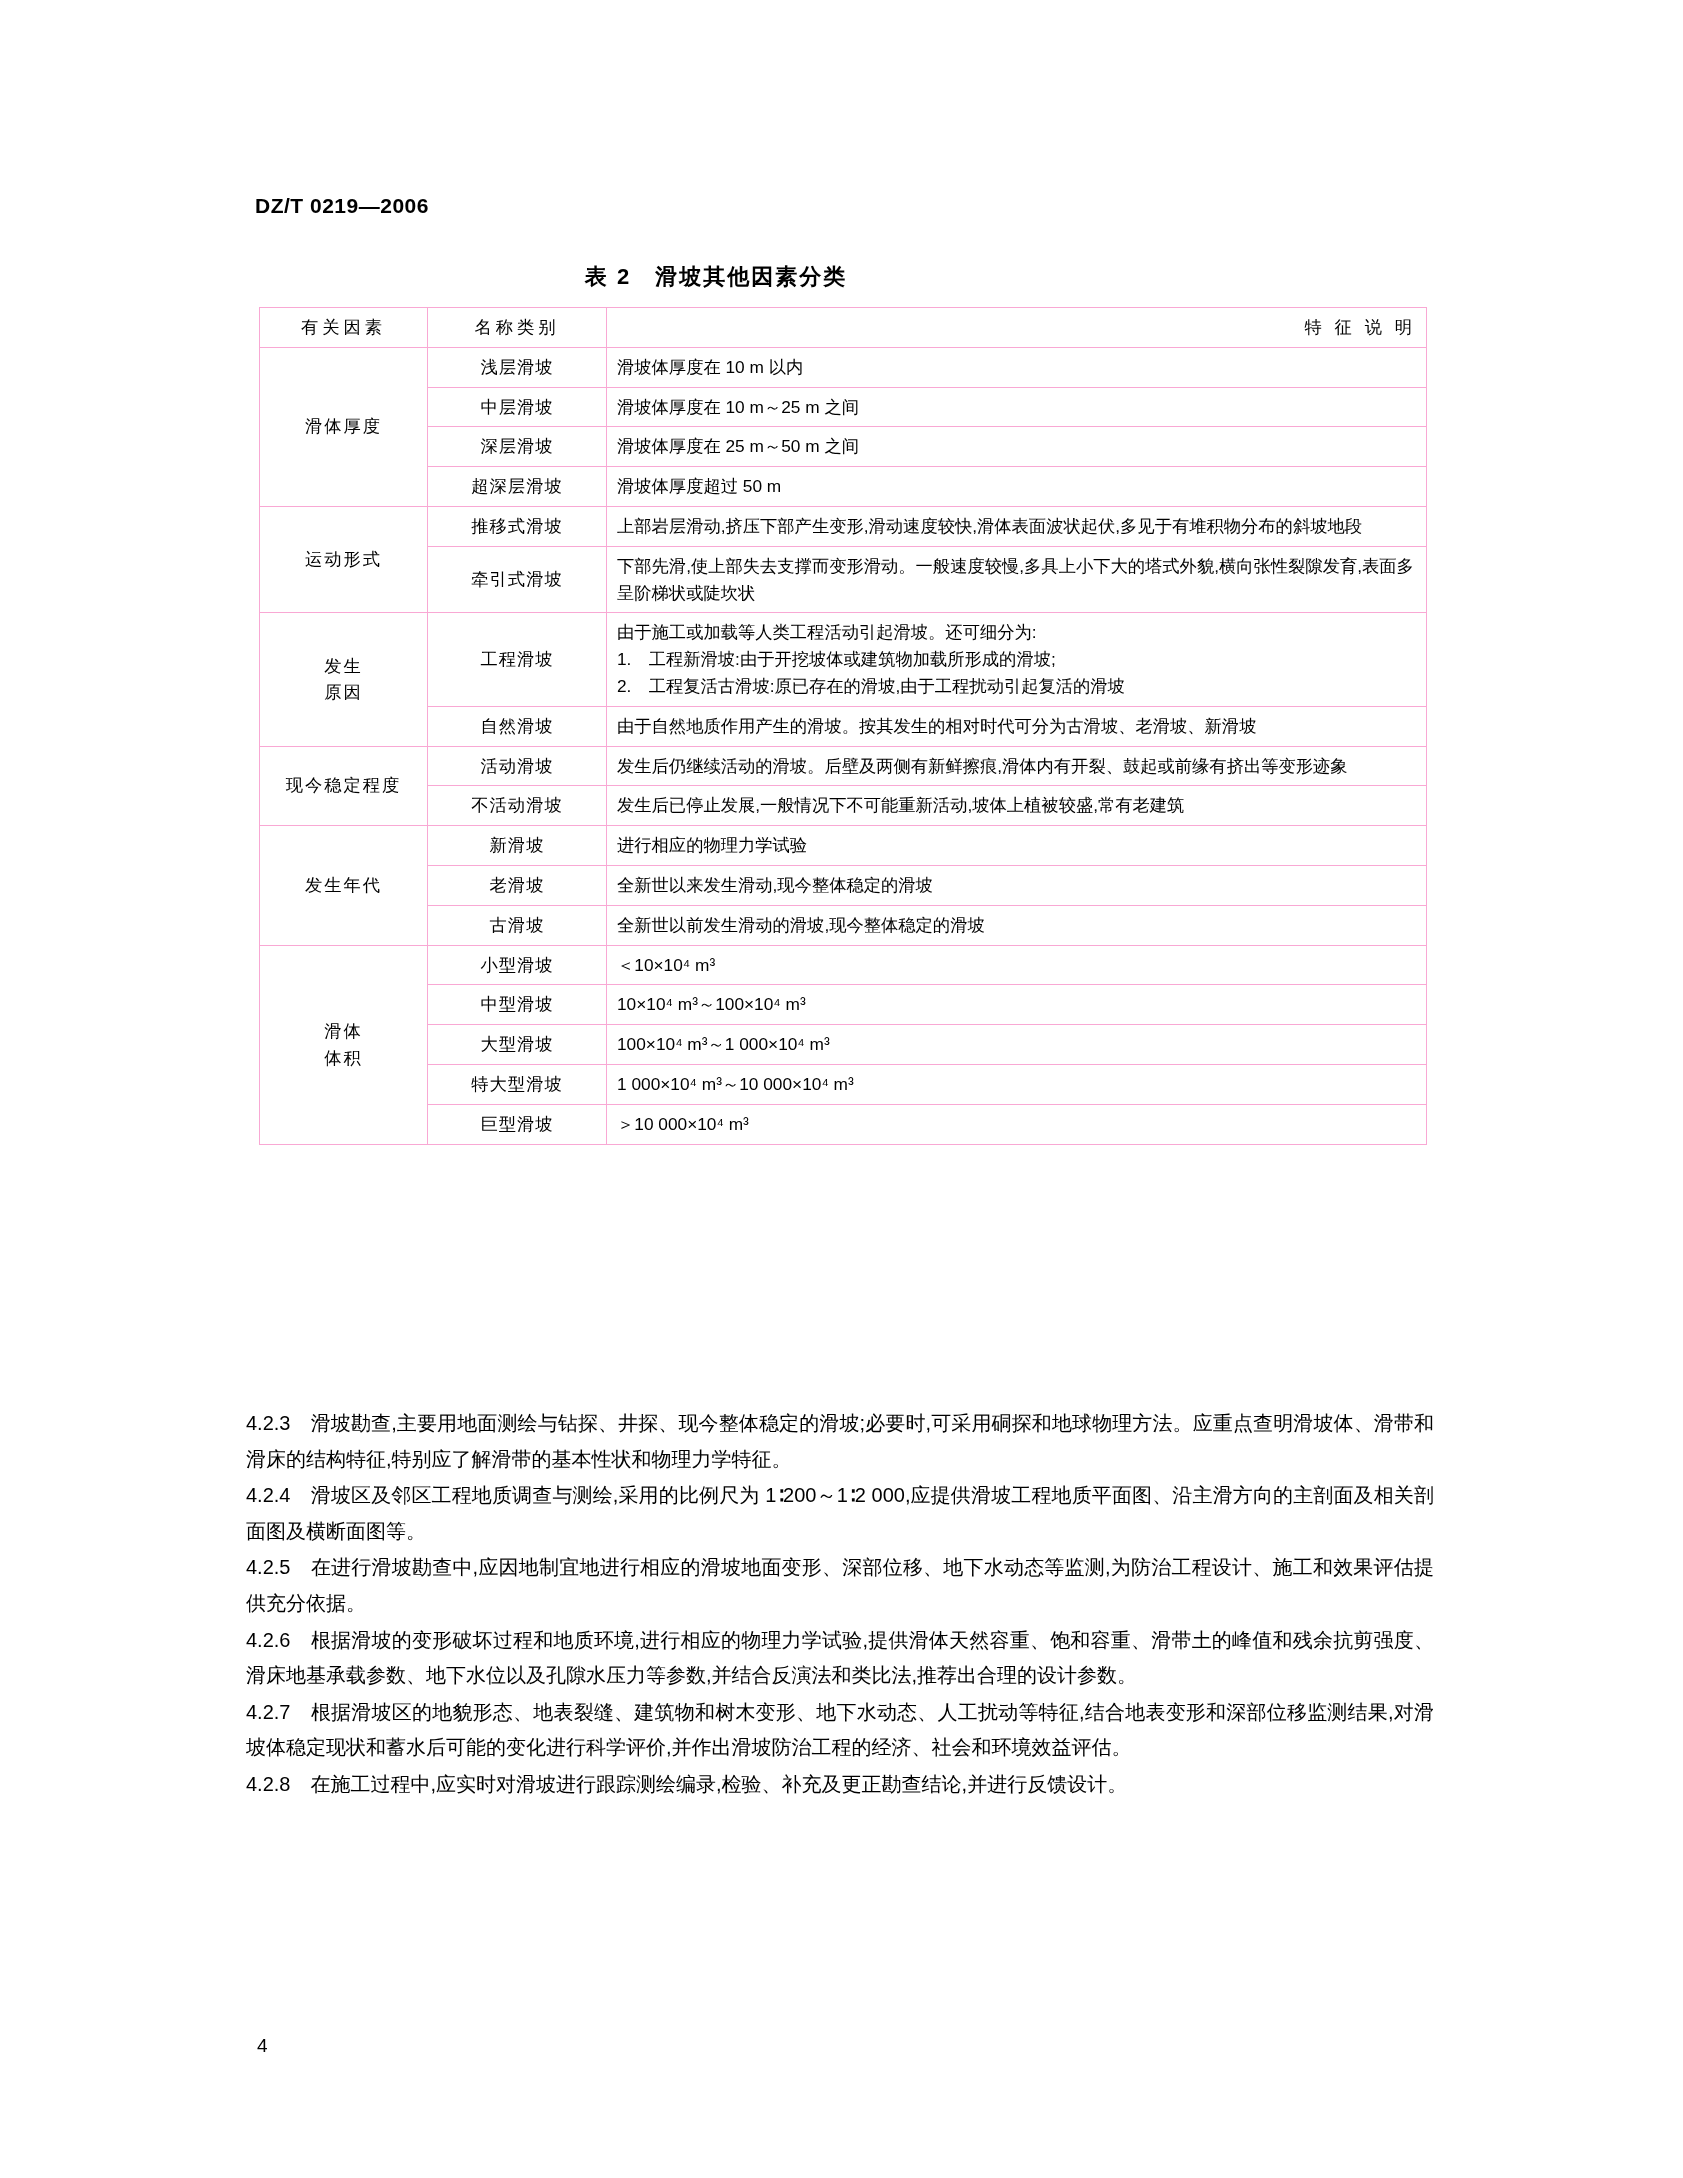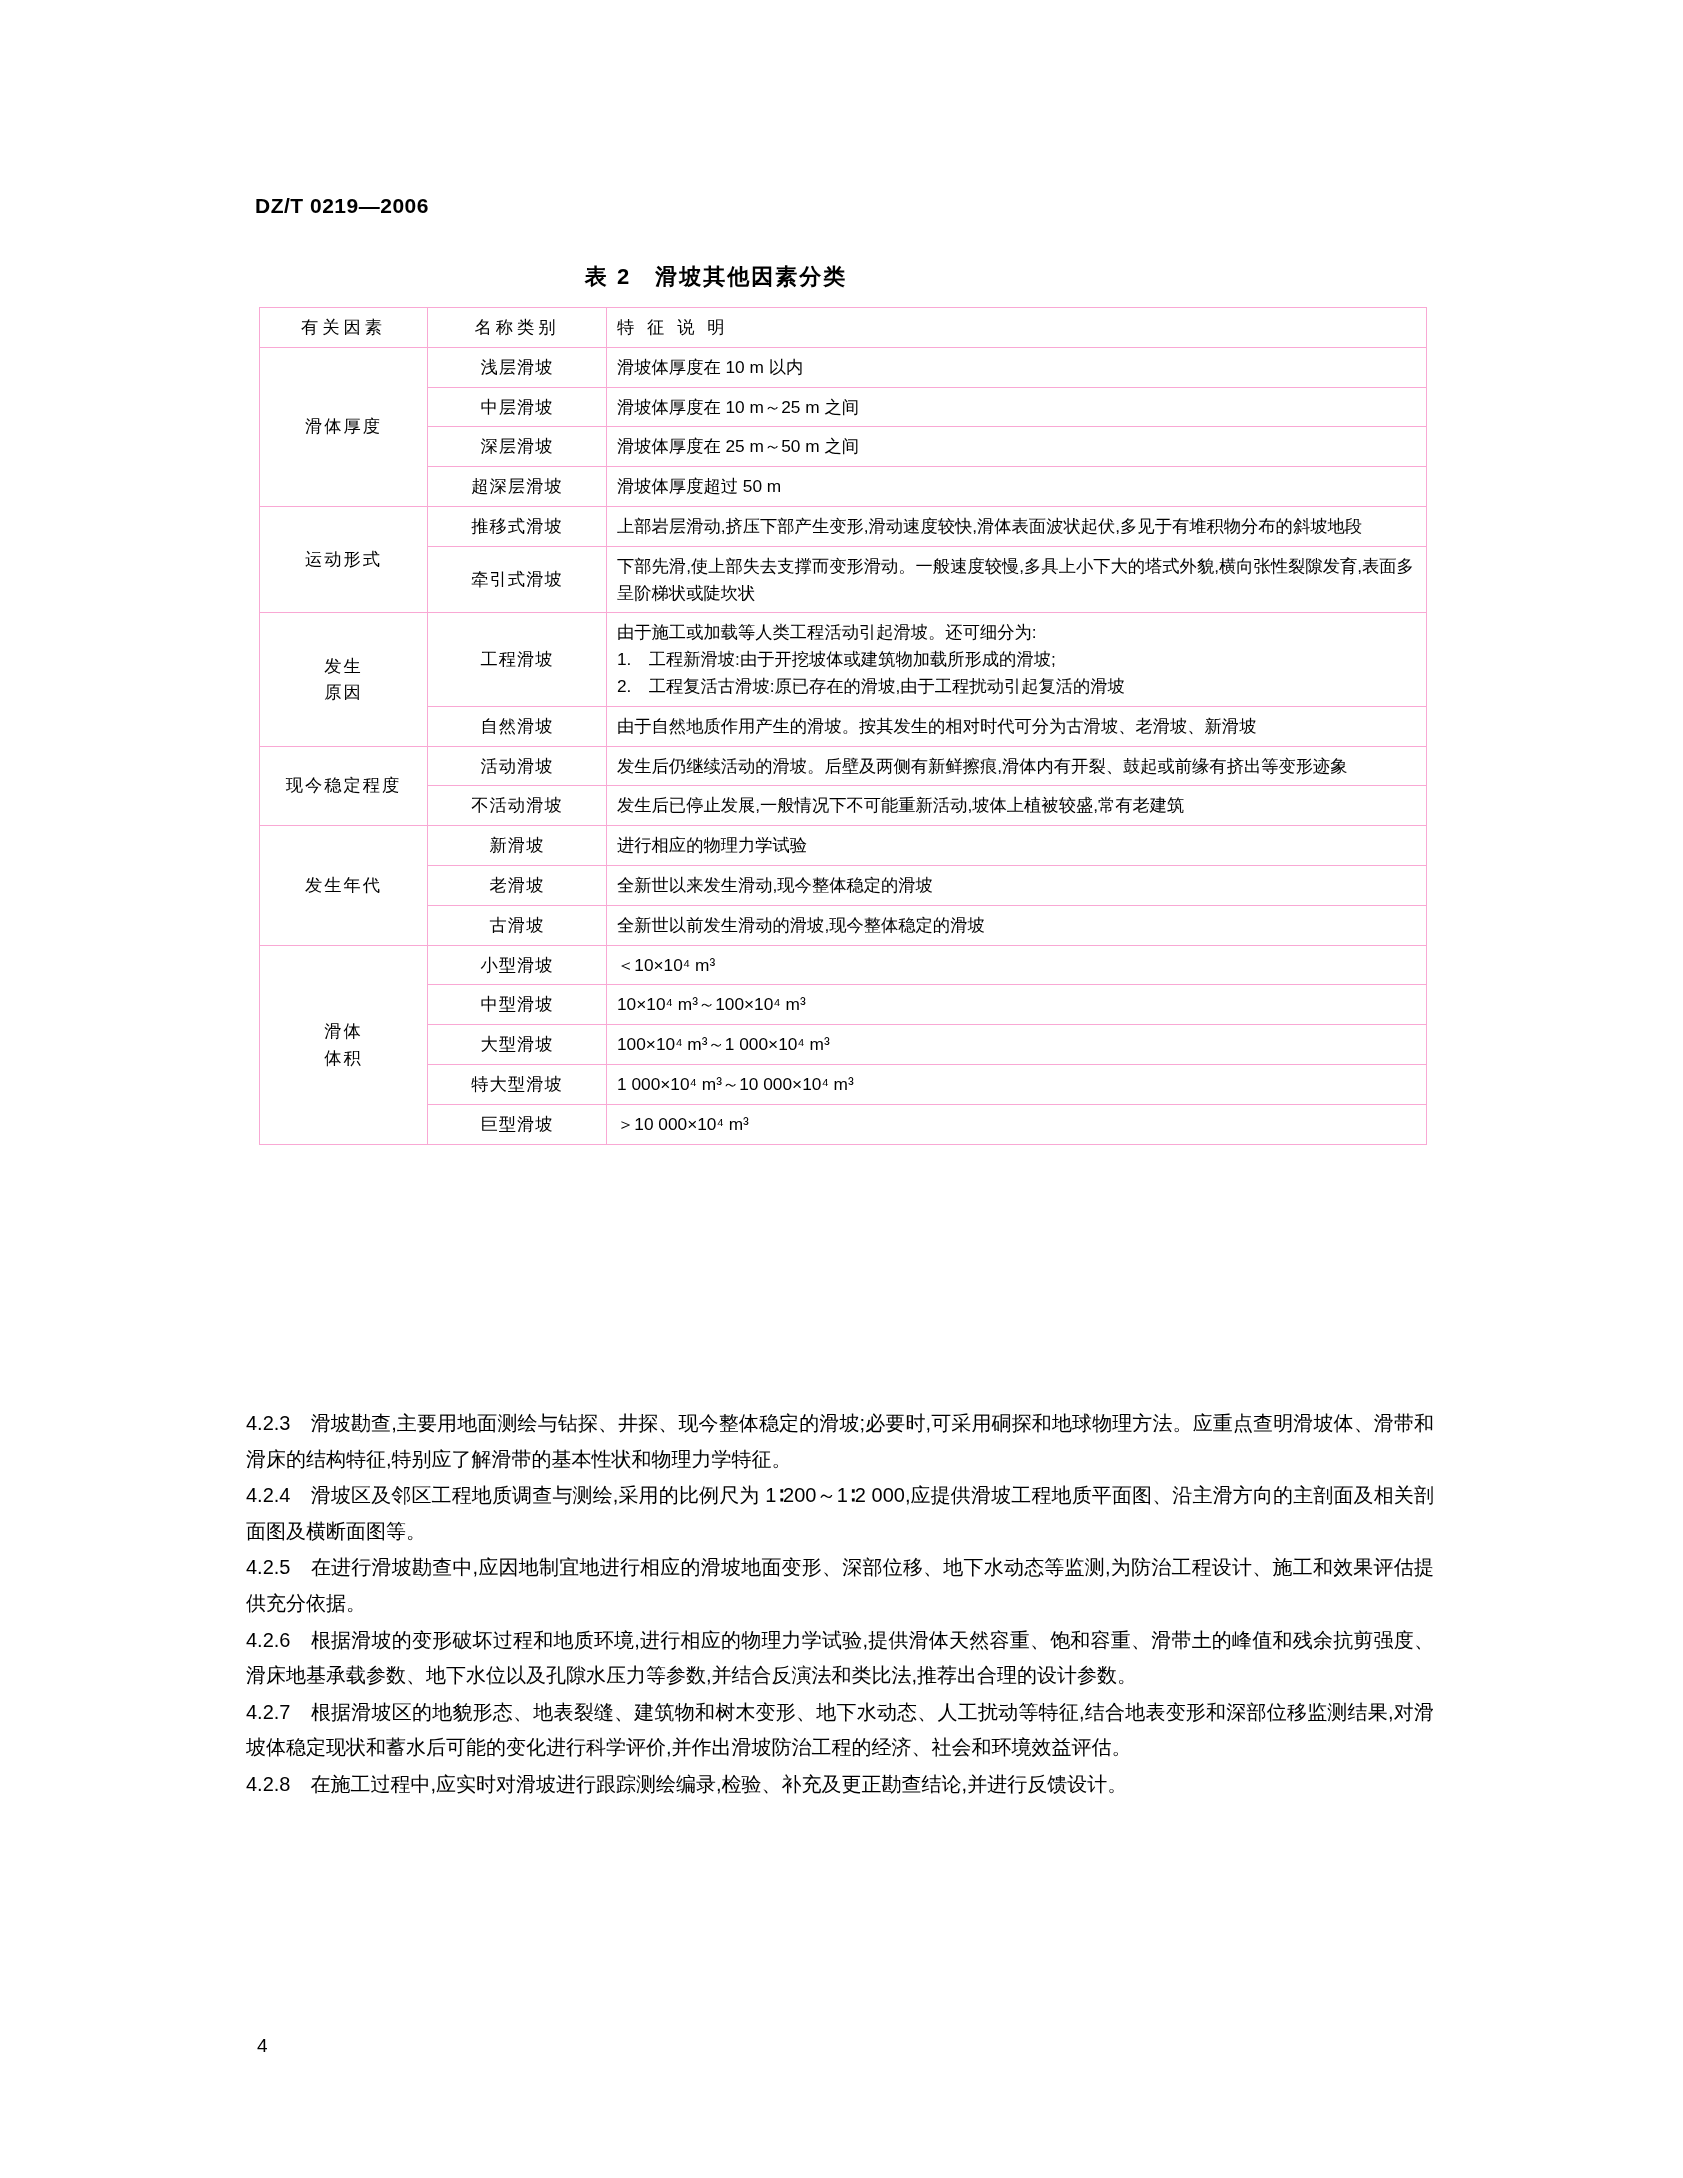--- a/index.html
+++ b/index.html
@@ -108,21 +108,21 @@
 
   <div class="header">DZ/T 0219—2006</div>
 
   <div class="table-title">表 2　滑坡其他因素分类</div>
 
   <table class="maintable">
     <tbody>
       <tr class="hdr">
         <td class="col-factor">有关因素</td>
         <td class="col-name">名称类别</td>
-        <td class="col-desc" style="text-align:left;">特 征 说 明</td>
+        <td class="col-desc" style="text-align:right;">特 征 说 明</td>
       </tr>
 
       <tr>
         <td class="col-factor" rowspan="4">滑体厚度</td>
         <td class="col-name">浅层滑坡</td>
         <td class="col-desc">滑坡体厚度在 10 m 以内</td>
       </tr>
       <tr>
         <td class="col-name">中层滑坡</td>
         <td class="col-desc">滑坡体厚度在 10 m～25 m 之间</td>

